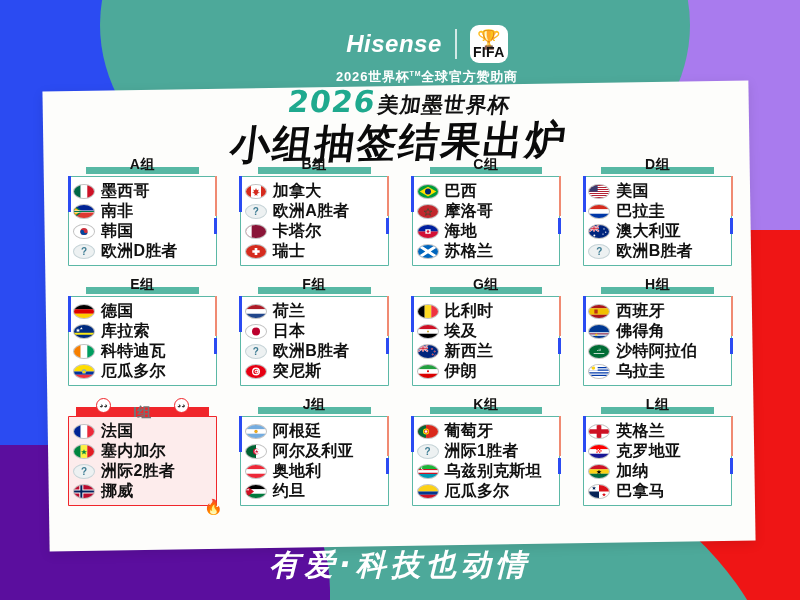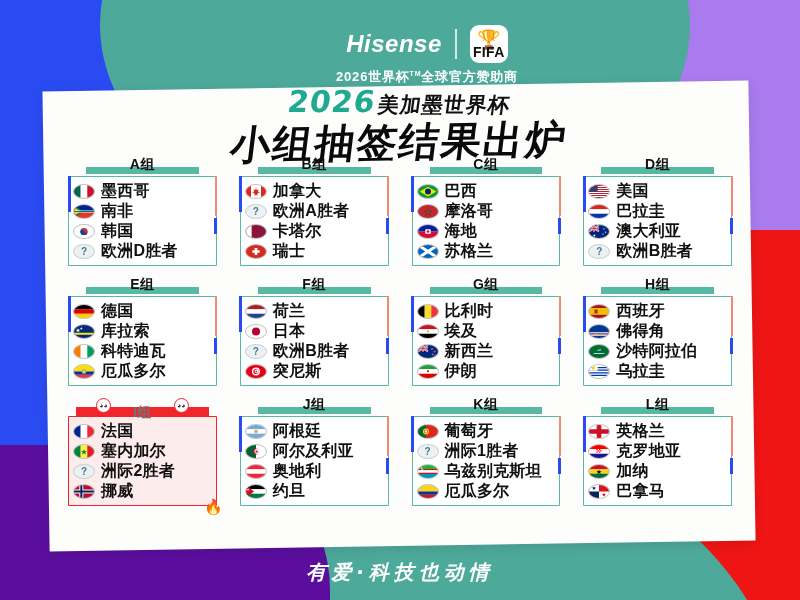--- a/index.html
+++ b/index.html
@@ -140,21 +140,21 @@
     background:#EDF1F2; display:flex; align-items:center; justify-content:center;
     color:#3E7C93; font-size:10px; font-weight:bold; border-color:#C6D3D7;
   }
   .team-name { font-size:16px; color:#111; font-weight:bold; white-space:nowrap; letter-spacing:.2px; }
 
   
   .footer {
     position:absolute; left:0; bottom:14px; width:800px; text-align:center; z-index:6;
   }
   .slogan {
-    color:#fff; font-size:20px; font-weight:bold; font-style:italic;
+    color:#fff; font-size:30px; font-weight:bold; font-style:italic;
     letter-spacing:5px; font-family:"DejaVu Sans", sans-serif;
   }
 </style>
 </head>
 <body>
 
 <div class="bg">
   <div class="bg-blue"></div>
   <div class="bg-purple-tr"></div>
   <div class="bg-red"></div>

